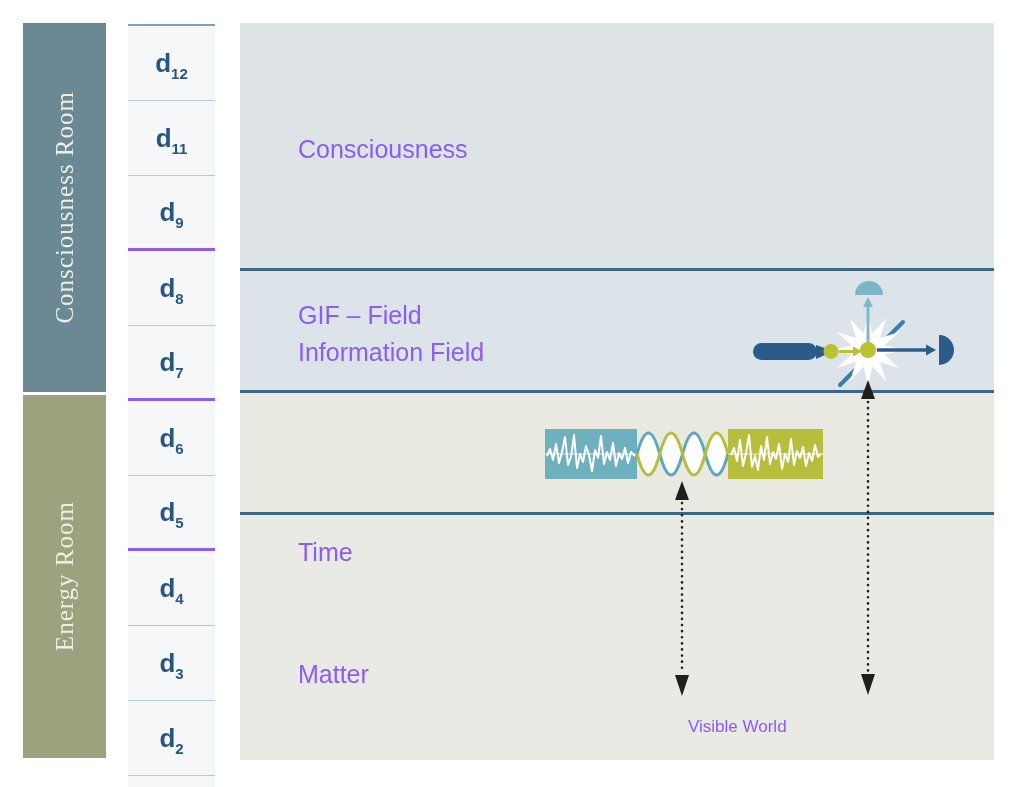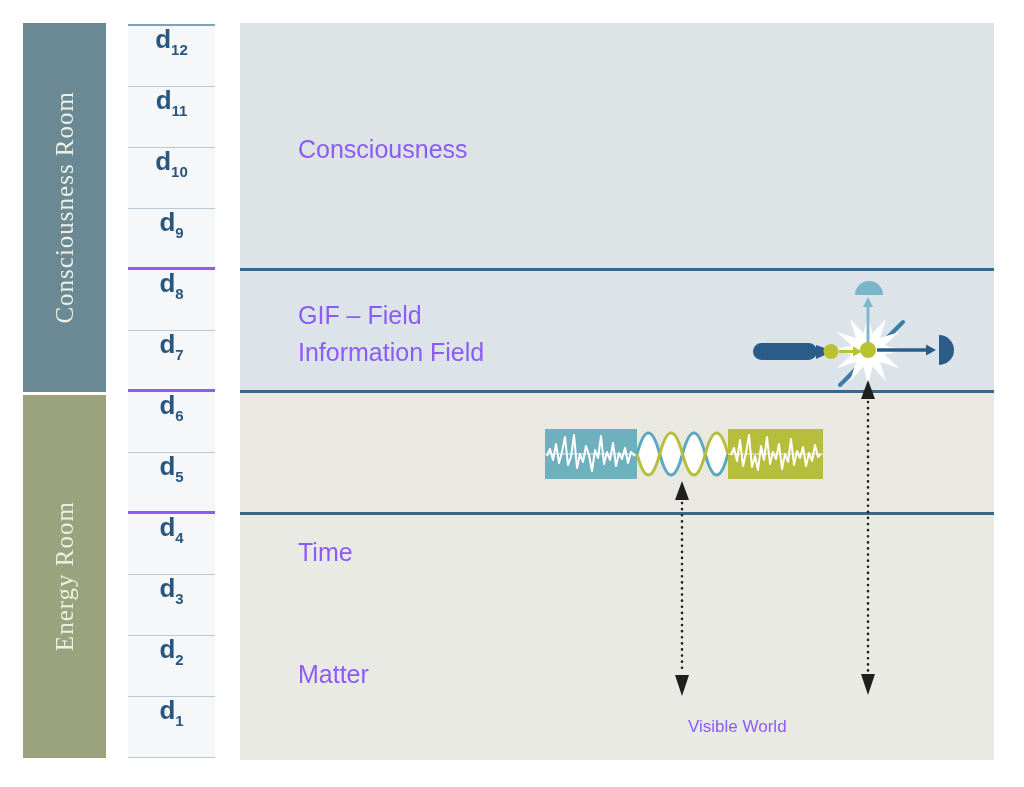--- a/index.html
+++ b/index.html
@@ -27,24 +27,24 @@
   .room-consciousness{top:23px;height:369px;background:#6b8995;}
   .room-energy{top:395px;height:363px;background:#9ba37e;}
 
   
   .dim-column{
     position:absolute;left:128px;top:24px;width:87px;
     border-top:2px solid #7fa0b5;
   }
   .dim-cell{
     box-sizing:border-box;
-    height:61px;width:87px;
+    height:75px;width:87px;
     background:#f5f7f9;
     border-bottom:1px solid #b5c9d6;
-    display:flex;justify-content:center;
+    display:flex;align-items:center;justify-content:center;
   }
   .dim-cell.thick{border-bottom:3px solid #8b5cf6;}
   .dim-label{
     color:#28567e;font-weight:bold;font-size:26px;line-height:1;
   }
   .dim-label sub{font-size:15px;line-height:0;vertical-align:-7px;font-weight:bold;}
 
   
   .main-area{position:absolute;left:240px;top:23px;width:754px;height:737px;}
   .band{position:absolute;left:0;width:754px;box-sizing:border-box;}
@@ -79,23 +79,20 @@
   <div class="room-bar room-energy">
     <span class="vtext">Energy Room</span>
   </div>
 
   <div class="dim-column">
     <div class="dim-cell">
         <span class="dim-label"><span>d</span><sub>12</sub></span>
       </div>
     <div class="dim-cell">
         <span class="dim-label"><span>d</span><sub>11</sub></span>
-      </div>
-    <div class="dim-cell">
-        <span class="dim-label"><span>d</span><sub>10</sub></span>
       </div>
     <div class="dim-cell thick">
         <span class="dim-label"><span>d</span><sub>9</sub></span>
       </div>
     <div class="dim-cell">
         <span class="dim-label"><span>d</span><sub>8</sub></span>
       </div>
     <div class="dim-cell thick">
         <span class="dim-label"><span>d</span><sub>7</sub></span>
       </div>

